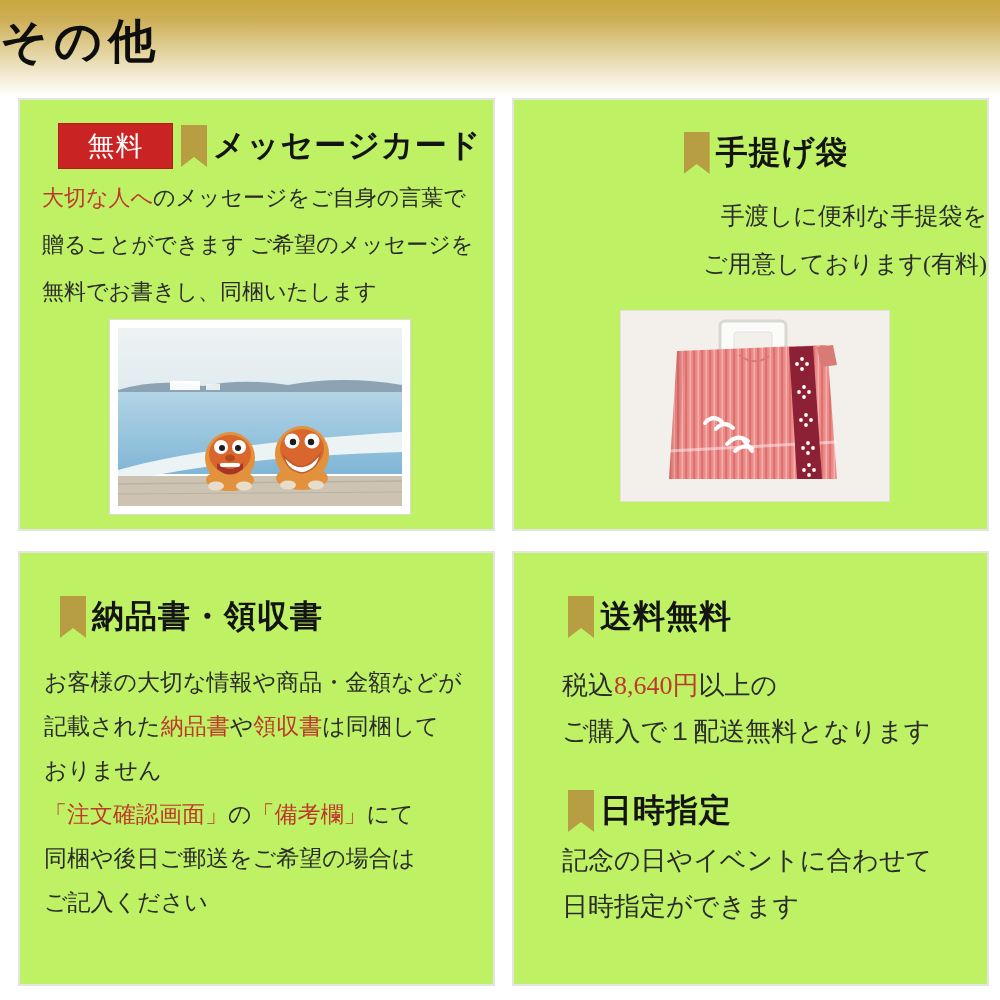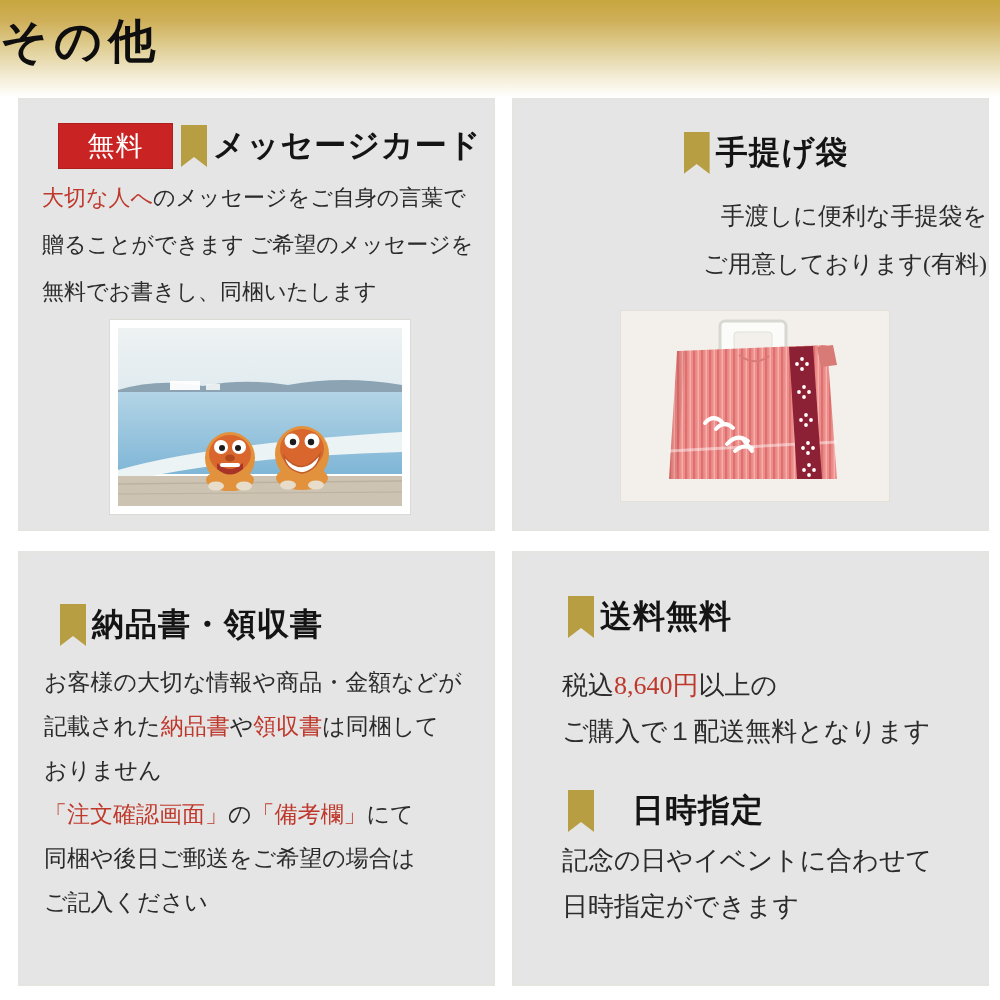--- a/index.html
+++ b/index.html
@@ -7,21 +7,21 @@
     font-family:"Liberation Serif","DejaVu Serif",serif; }
   .stage { position:relative; width:1000px; height:1000px; background:#ffffff; }
 
   
   .header { position:absolute; left:0; top:0; width:1000px; height:97px;
     background:linear-gradient(to bottom,#c7a63e 0%,#cfb05a 22%,#e0cf96 50%,#f1e9cf 76%,#fbf8ee 92%,#ffffff 100%); }
   .header-title { position:absolute; left:0; top:10px; width:100%; text-align:left;
     font-size:47px; font-weight:700; letter-spacing:6px; color:#0e0e0e; }
 
   
-  .card { position:absolute; background:#e5e5e5; border:2px solid #e4e4e1; }
+  .card { position:absolute; background:#bef264; border:2px solid #e4e4e1; }
   .card1 { left:18px; top:98px;  width:477px; height:433px; }
   .card2 { left:512px; top:98px; width:477px; height:433px; }
   .card3 { left:18px; top:551px; width:477px; height:435px; }
   .card4 { left:512px; top:551px; width:477px; height:435px; }
 
   .title-row { position:absolute; display:flex; align-items:center; }
   .bookmark { width:26px; height:42px; background:#b89e42; flex:0 0 auto;
     clip-path:polygon(0 0,100% 0,100% 100%,50% 76%,0 100%); }
   .card-title { font-size:32px; font-weight:700; color:#141414; margin-left:6px; letter-spacing:1px; white-space:nowrap; }
   .badge { width:115px; height:46px; background:#c92323; border:1px solid #b01d1d;
@@ -32,23 +32,23 @@
   .para p { margin:0; }
   .red { color:#bf382c; }
 
   .card1 .para { left:22px; top:74px; font-size:22px; line-height:47px; }
   .card2 .para { left:0; top:92px; width:100%; text-align:right; font-size:24px; line-height:48px; }
   .card3 .para { left:24px; top:108px; font-size:23px; line-height:44px; }
   .card4 .para-ship { left:48px; top:94px; font-size:26px; line-height:46px;margin-top:16px; }
   .card4 .para-date { left:48px; top:285px; font-size:26px; line-height:46px; }
   .card2 .title-row { left:0; top:31px; width:100%; justify-content:center;padding-left:31px; }
   .card1 .title-row { left:38px; top:23px; }
-  .card3 .title-row { left:40px; top:50px;font-family:Liberation Serif, serif; }
+  .card3 .title-row { left:40px; top:42px;font-family:Liberation Serif, serif; }
   .card4 .title-row-ship { left:54px; top:42px; }
-  .card4 .title-row-date { left:54px; top:236px;gap:32px; }
+  .card4 .title-row-date { left:54px; top:236px; }
 
   
   .photo-frame { position:absolute; left:89px; top:219px; width:302px; height:196px;
     background:#ffffff; border:1px solid #dbdbd6; padding:8px; }
   .bag-frame { position:absolute; left:106px; top:210px; width:270px; height:192px;
     background:#f3f0eb; border:1px solid #e3e0da; overflow:hidden; }
 </style>
 </head>
 <body>
 

